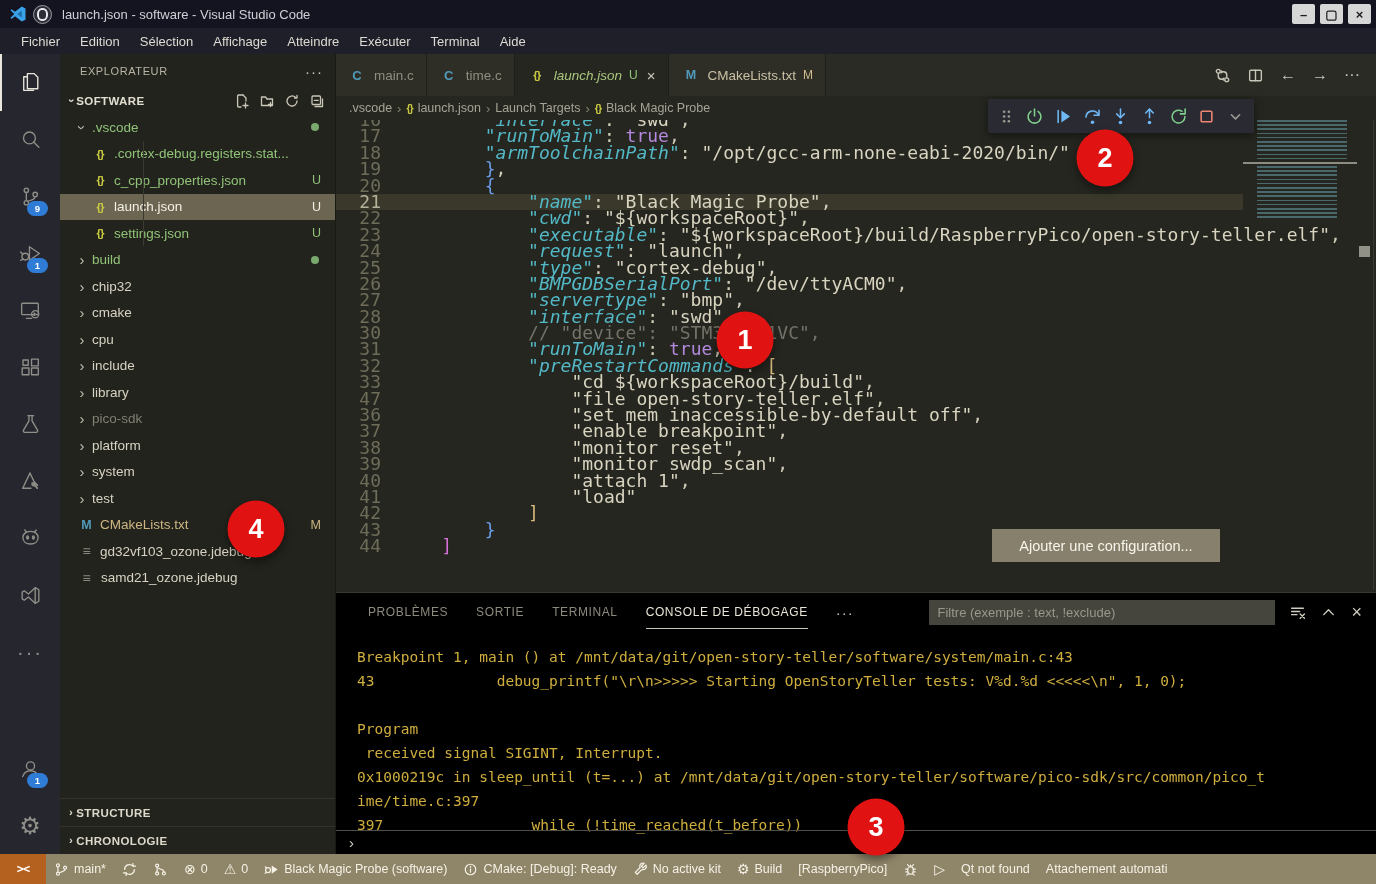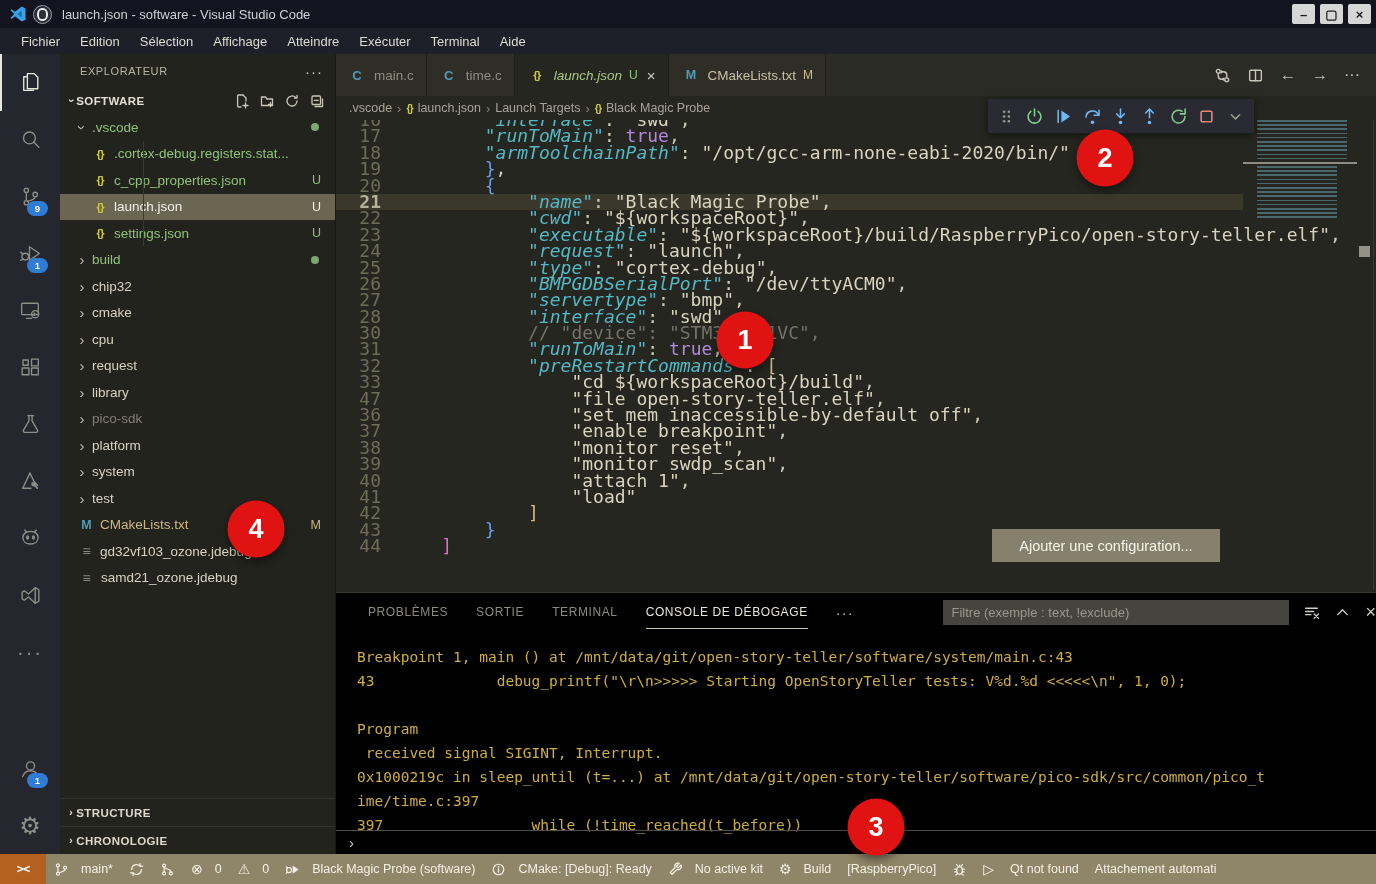--- a/index.html
+++ b/index.html
@@ -71,21 +71,21 @@
   .editor-actions .txt{font-size:16px;}
   .breadcrumb{position:absolute;left:0;right:0;top:42px;height:24px;background:#262620;display:flex;align-items:center;
               padding-left:14px;font-size:12.5px;color:#a6a396;z-index:3;gap:5px;}
   .breadcrumb .sep{color:#84816f;font-size:13px;}
   .breadcrumb .bicon{color:#cbcb41;font-weight:bold;font-size:10.5px;letter-spacing:-1px;}
   .codearea{position:absolute;left:0;right:0;top:58px;bottom:0;overflow:hidden;
             font-family:"DejaVu Sans Mono",monospace;font-size:18px;line-height:16.4px;}
   .cline{display:flex;height:16.4px;white-space:pre;}
   .cline.current{background:#39382b;width:908px;}
   .cline .num{width:46px;text-align:right;padding-right:17px;color:#6e6d5a;flex:none;}
-  .cline.current .num{color:#b5b29a;font-weight:bold;}
+  .cline.current .num{color:#b5b29a;}
   .tok-key{color:#53b9c7;font-style:italic;}
   .tok-str{color:#d8d4c0;} .tok-pun{color:#d0ccb8;} .tok-bool{color:#b388dd;}
   .tok-com{color:#73736a;} .tok-gold{color:#d7ba7d;} .tok-blue{color:#6a9ce8;} .tok-mag{color:#d670d6;} .tok-sp{color:#d0ccb8;}
   
   .dbg-toolbar{position:absolute;left:988px;top:99px;width:258px;height:34px;background:#2a2a33;z-index:7;
                display:flex;align-items:center;justify-content:space-around;border-radius:2px;
                box-shadow:0 2px 8px rgba(0,0,0,.5);padding:0 4px;}
   .dbg-btn{display:flex;align-items:center;justify-content:center;width:26px;height:26px;}
   .dbg-btn svg{width:19px;height:19px;}
   .dbg-green{color:#7fd08a;} .dbg-blue{color:#6fb8f5;} .dbg-red{color:#f08672;} .dbg-gray{color:#9a9a90;}
@@ -100,36 +100,36 @@
   
   .add-config{position:absolute;left:657px;top:475px;width:228px;height:33px;background:#87806c;color:#f7f4ea;
               font-size:14.5px;display:flex;align-items:center;justify-content:center;border:none;z-index:3;
               font-family:"Liberation Sans",sans-serif;}
   
   .panel{position:absolute;left:335px;right:0;top:592px;bottom:30px;background:#000000;border-top:1px solid #3a3a32;}
   .panel-head{position:absolute;left:0;right:0;top:0;height:38px;display:flex;align-items:center;padding-left:33px;gap:28px;}
   .ptab{font-size:12px;letter-spacing:.6px;color:#8c8a7d;padding:9px 0;}
   .ptab.active{color:#e8e4d6;border-bottom:1px solid #c9c5b4;}
   .panel-head .kebab{color:#c9c6b8;font-size:15px;letter-spacing:1px;}
-  .panel-right{margin-left:auto;display:flex;align-items:center;gap:14px;}
+  .panel-right{margin-left:auto;display:flex;align-items:center;gap:14px;padding-right:14px;}
   .filter-input{width:330px;height:25px;background:#45453d;border:none;color:#d8d4c6;font-size:13px;
                 padding:0 8px;font-family:"Liberation Sans",sans-serif;}
   .filter-input::placeholder{color:#9a988c;}
   .panel-ico{color:#d0cdc0;display:flex;align-items:center;}
   .panel-ico svg{width:17px;height:17px;}
   .console{position:absolute;left:22px;right:10px;top:52px;font-family:"DejaVu Sans Mono",monospace;
            font-size:14.5px;line-height:24px;color:#cfae3d;white-space:pre;}
   .prompt-row{position:absolute;left:0;right:0;bottom:0;height:23px;border-top:1px solid #50504a;
               display:flex;align-items:center;padding-left:14px;color:#d0ccc0;font-size:15px;}
   
   .statusbar{position:absolute;left:0;right:0;bottom:0;height:30px;background:#8f8569;display:flex;align-items:center;
              color:#f5f1e5;font-size:12.5px;overflow:hidden;z-index:6;}
   .remote-box{width:46px;height:30px;background:#b4611f;color:#fff;display:flex;align-items:center;justify-content:center;
               font-family:"DejaVu Sans Mono",monospace;font-weight:bold;font-size:12px;letter-spacing:-1px;flex:none;}
-  .status-item{display:flex;align-items:center;gap:12px;padding:0 8px;white-space:nowrap;}
+  .status-item{display:flex;align-items:center;gap:5px;padding:0 8px;white-space:nowrap;}
   .status-item svg{width:15px;height:15px;}
   .status-item .glyph{font-size:14px;line-height:1;}
   
   .ann{position:absolute;width:57px;height:57px;border-radius:50%;background:#e01212;color:#fff;z-index:20;
        display:flex;align-items:center;justify-content:center;font-size:27px;font-weight:bold;
        transform:translate(-50%,-50%);box-shadow:0 4px 8px rgba(0,0,0,.45);}
   svg{display:block;}
   .s{fill:none;stroke:currentColor;stroke-width:1.3;stroke-linecap:round;stroke-linejoin:round;}
 </style>
 </head>
@@ -322,21 +322,21 @@
         <div class="tree-row" style="padding-left: 16px;">
           <span class="chev">›</span>
           <span class="lbl c-cream" style="margin-left: 4px;">cmake</span>
         </div>
         <div class="tree-row" style="padding-left: 16px;">
           <span class="chev">›</span>
           <span class="lbl c-cream" style="margin-left: 4px;">cpu</span>
         </div>
         <div class="tree-row" style="padding-left: 16px;">
           <span class="chev">›</span>
-          <span class="lbl c-cream" style="margin-left: 4px;">request</span>
+          <span class="lbl c-cream" style="margin-left: 4px;">include</span>
         </div>
         <div class="tree-row" style="padding-left: 16px;">
           <span class="chev">›</span>
           <span class="lbl c-cream" style="margin-left: 4px;">library</span>
         </div>
         <div class="tree-row" style="padding-left: 16px;">
           <span class="chev">›</span>
           <span class="lbl c-gray" style="margin-left: 4px;">pico-sdk</span>
         </div>
         <div class="tree-row" style="padding-left: 16px;">

